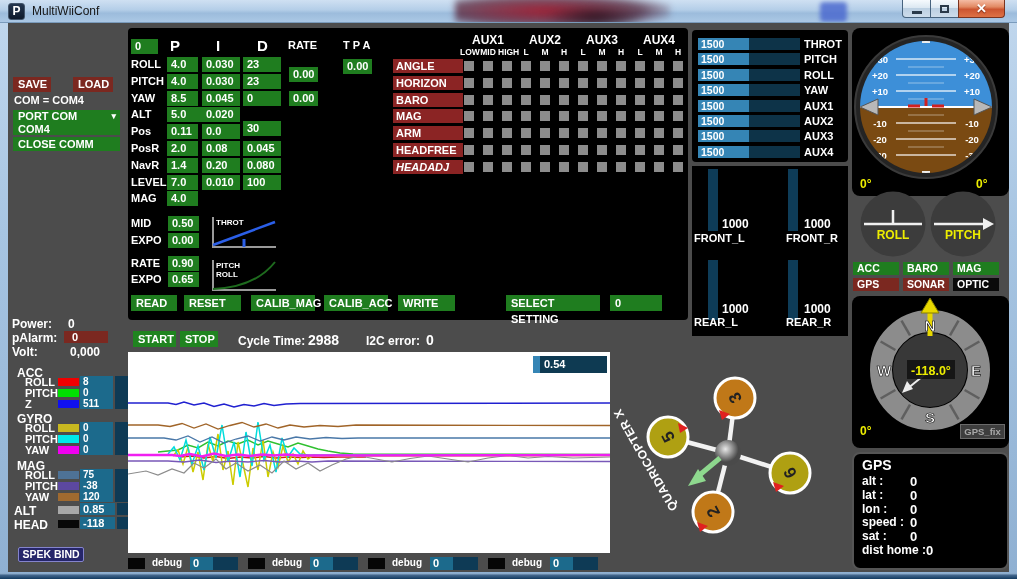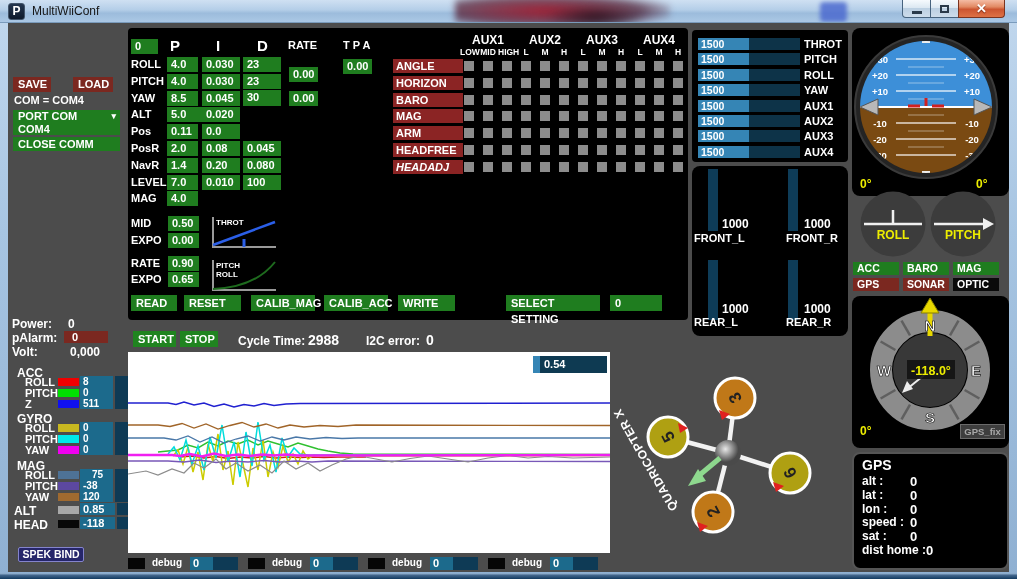--- a/index.html
+++ b/index.html
@@ -130,21 +130,21 @@
       <div style="position: absolute; left: 50px; top: 412px; width: 21px; height: 8px; background: rgb(0, 232, 232);"></div>
       <div style="position: absolute; left: 72px; top: 410px; width: 33px; height: 11px; background: rgb(28, 106, 140); font-size: 10px; line-height: 11px; padding-left: 3px;">0</div>
       <div style="position: absolute; left: 107px; top: 410px; width: 28px; height: 11px; background: rgb(14, 58, 85);"></div>
       <div style="position: absolute; left: 17px; top: 421px; font-size: 11px;">YAW</div>
       <div style="position: absolute; left: 50px; top: 423px; width: 21px; height: 8px; background: rgb(240, 0, 240);"></div>
       <div style="position: absolute; left: 72px; top: 421px; width: 33px; height: 11px; background: rgb(28, 106, 140); font-size: 10px; line-height: 11px; padding-left: 3px;">0</div>
       <div style="position: absolute; left: 107px; top: 421px; width: 28px; height: 11px; background: rgb(14, 58, 85);"></div>
       <div style="position: absolute; left: 9px; top: 436px; font-size: 12px;">MAG</div>
       <div style="position: absolute; left: 17px; top: 446px; font-size: 11px;">ROLL</div>
       <div style="position: absolute; left: 50px; top: 448px; width: 21px; height: 8px; background: rgb(78, 114, 150);"></div>
-      <div style="position: absolute; left: 72px; top: 446px; width: 33px; height: 11px; background: rgb(28, 106, 140); font-size: 10px; line-height: 11px; padding-left: 12px;">75</div>
+      <div style="position: absolute; left: 72px; top: 446px; width: 33px; height: 11px; background: rgb(28, 106, 140); font-size: 10px; line-height: 11px; padding-left: 3px;">75</div>
       <div style="position: absolute; left: 107px; top: 446px; width: 28px; height: 11px; background: rgb(14, 58, 85);"></div>
       <div style="position: absolute; left: 17px; top: 457px; font-size: 11px;">PITCH</div>
       <div style="position: absolute; left: 50px; top: 459px; width: 21px; height: 8px; background: rgb(92, 72, 160);"></div>
       <div style="position: absolute; left: 72px; top: 457px; width: 33px; height: 11px; background: rgb(28, 106, 140); font-size: 10px; line-height: 11px; padding-left: 3px;">-38</div>
       <div style="position: absolute; left: 107px; top: 457px; width: 28px; height: 11px; background: rgb(14, 58, 85);"></div>
       <div style="position: absolute; left: 17px; top: 468px; font-size: 11px;">YAW</div>
       <div style="position: absolute; left: 50px; top: 470px; width: 21px; height: 8px; background: rgb(160, 106, 48);"></div>
       <div style="position: absolute; left: 72px; top: 468px; width: 33px; height: 11px; background: rgb(28, 106, 140); font-size: 10px; line-height: 11px; padding-left: 3px;">120</div>
       <div style="position: absolute; left: 107px; top: 468px; width: 28px; height: 11px; background: rgb(14, 58, 85);"></div>
       <div style="position: absolute; left: 6px; top: 481px; font-size: 12px;">ALT</div>
@@ -175,21 +175,21 @@
         <div style="position: absolute; left: 71px; top: 16.8px; width: 38px; height: 15px; background: rgb(31, 125, 31); font-size: 11px; line-height: 15px; padding-left: 4px; white-space: nowrap;">0.030</div>
         <div style="position: absolute; left: 112px; top: 16.8px; width: 38px; height: 15px; background: rgb(31, 125, 31); font-size: 11px; line-height: 15px; padding-left: 4px; white-space: nowrap;">23</div>
         <div style="position: absolute; left: 0px; top: 33.6px; width: 36px; height: 15px; font-size: 11px; line-height: 15px;">YAW</div>
         <div style="position: absolute; left: 36px; top: 33.6px; width: 31px; height: 15px; background: rgb(31, 125, 31); font-size: 11px; line-height: 15px; padding-left: 4px; white-space: nowrap;">8.5</div>
         <div style="position: absolute; left: 71px; top: 33.6px; width: 38px; height: 15px; background: rgb(31, 125, 31); font-size: 11px; line-height: 15px; padding-left: 4px; white-space: nowrap;">0.045</div>
         <div style="position: absolute; left: 112px; top: 33.6px; width: 38px; height: 15px; background: rgb(31, 125, 31); font-size: 11px; line-height: 15px; padding-left: 4px; white-space: nowrap;">0</div>
         <div style="position: absolute; left: 158px; top: 33.6px; width: 29px; height: 15px; background: rgb(31, 125, 31); font-size: 11px; line-height: 15px; padding-left: 4px;">0.00</div>
         <div style="position: absolute; left: 0px; top: 50.4px; width: 36px; height: 15px; font-size: 11px; line-height: 15px;">ALT</div>
         <div style="position: absolute; left: 36px; top: 50.4px; width: 37px; height: 15px; background: rgb(31, 125, 31); font-size: 11px; line-height: 15px; padding-left: 4px; white-space: nowrap;">5.0</div>
         <div style="position: absolute; left: 71px; top: 50.4px; width: 38px; height: 15px; background: rgb(31, 125, 31); font-size: 11px; line-height: 15px; padding-left: 4px; white-space: nowrap;">0.020</div>
-        <div style="position: absolute; left: 112px; top: 33px; width: 38px; height: 15px; background: rgb(31, 125, 31); font-size: 11px; line-height: 15px; padding-left: 4px; white-space: nowrap;">30</div>
+        <div style="position: absolute; left: 112px; top: 64px; width: 38px; height: 15px; background: rgb(31, 125, 31); font-size: 11px; line-height: 15px; padding-left: 4px; white-space: nowrap;">30</div>
         <div style="position: absolute; left: 0px; top: 67.2px; width: 59px; height: 15px; font-size: 11px; line-height: 15px;">Pos</div>
         <div style="position: absolute; left: 36px; top: 67.2px; width: 31px; height: 15px; background: rgb(31, 125, 31); font-size: 11px; line-height: 15px; padding-left: 4px; white-space: nowrap;">0.11</div>
         <div style="position: absolute; left: 71px; top: 67.2px; width: 38px; height: 15px; background: rgb(31, 125, 31); font-size: 11px; line-height: 15px; padding-left: 4px; white-space: nowrap;">0.0</div>
         <div style="position: absolute; left: 0px; top: 84px; width: 36px; height: 15px; font-size: 11px; line-height: 15px;">PosR</div>
         <div style="position: absolute; left: 36px; top: 84px; width: 31px; height: 15px; background: rgb(31, 125, 31); font-size: 11px; line-height: 15px; padding-left: 4px; white-space: nowrap;">2.0</div>
         <div style="position: absolute; left: 71px; top: 84px; width: 38px; height: 15px; background: rgb(31, 125, 31); font-size: 11px; line-height: 15px; padding-left: 4px; white-space: nowrap;">0.08</div>
         <div style="position: absolute; left: 112px; top: 84px; width: 38px; height: 15px; background: rgb(31, 125, 31); font-size: 11px; line-height: 15px; padding-left: 4px; white-space: nowrap;">0.045</div>
         <div style="position: absolute; left: 0px; top: 100.8px; width: 36px; height: 15px; font-size: 11px; line-height: 15px;">NavR</div>
         <div style="position: absolute; left: 36px; top: 100.8px; width: 31px; height: 15px; background: rgb(31, 125, 31); font-size: 11px; line-height: 15px; padding-left: 4px; white-space: nowrap;">1.4</div>
         <div style="position: absolute; left: 71px; top: 100.8px; width: 38px; height: 15px; background: rgb(31, 125, 31); font-size: 11px; line-height: 15px; padding-left: 4px; white-space: nowrap;">0.20</div>
@@ -381,21 +381,21 @@
         <div style="position: absolute; left: 3px; top: 0px; width: 60px; font-size: 10.5px; line-height: 12px;">1500</div>
       </div>
       <div style="position: absolute; left: 112px; top: 100.4px; font-size: 11px; line-height: 12px;">AUX3</div>
       <div style="position: absolute; left: 6px; top: 115.8px; width: 102px; height: 12px; background: rgb(13, 51, 72);">
         <div style="position: absolute; left: 0px; top: 0px; width: 51px; height: 12px; background: rgb(53, 133, 181);"></div>
         <div style="position: absolute; left: 3px; top: 0px; width: 60px; font-size: 10.5px; line-height: 12px;">1500</div>
       </div>
       <div style="position: absolute; left: 112px; top: 115.8px; font-size: 11px; line-height: 12px;">AUX4</div>
     </div>
 
-  <div class="panel" id="motors-area" style="left:684px;top:143px;width:156px;height:170px;border-radius:8px;">
+  <div class="panel" id="motors-area" style="left:684px;top:143px;width:156px;height:170px;border-radius:0;">
       <div style="position: absolute; left: 16px; top: 3px; width: 10px; height: 62px; background: rgb(14, 60, 88);"></div>
       <div style="position: absolute; left: 30px; top: 51px; font-size: 12px;">1000</div>
       <div style="position: absolute; left: 2px; top: 66px; font-size: 11px;">FRONT_L</div>
       <div style="position: absolute; left: 96px; top: 3px; width: 10px; height: 62px; background: rgb(14, 60, 88);"></div>
       <div style="position: absolute; left: 112px; top: 51px; font-size: 12px;">1000</div>
       <div style="position: absolute; left: 94px; top: 66px; font-size: 11px;">FRONT_R</div>
       <div style="position: absolute; left: 16px; top: 94px; width: 10px; height: 60px; background: rgb(14, 60, 88);"></div>
       <div style="position: absolute; left: 30px; top: 136px; font-size: 12px;">1000</div>
       <div style="position: absolute; left: 2px; top: 150px; font-size: 11px;">REAR_L</div>
       <div style="position: absolute; left: 96px; top: 94px; width: 10px; height: 60px; background: rgb(14, 60, 88);"></div>

